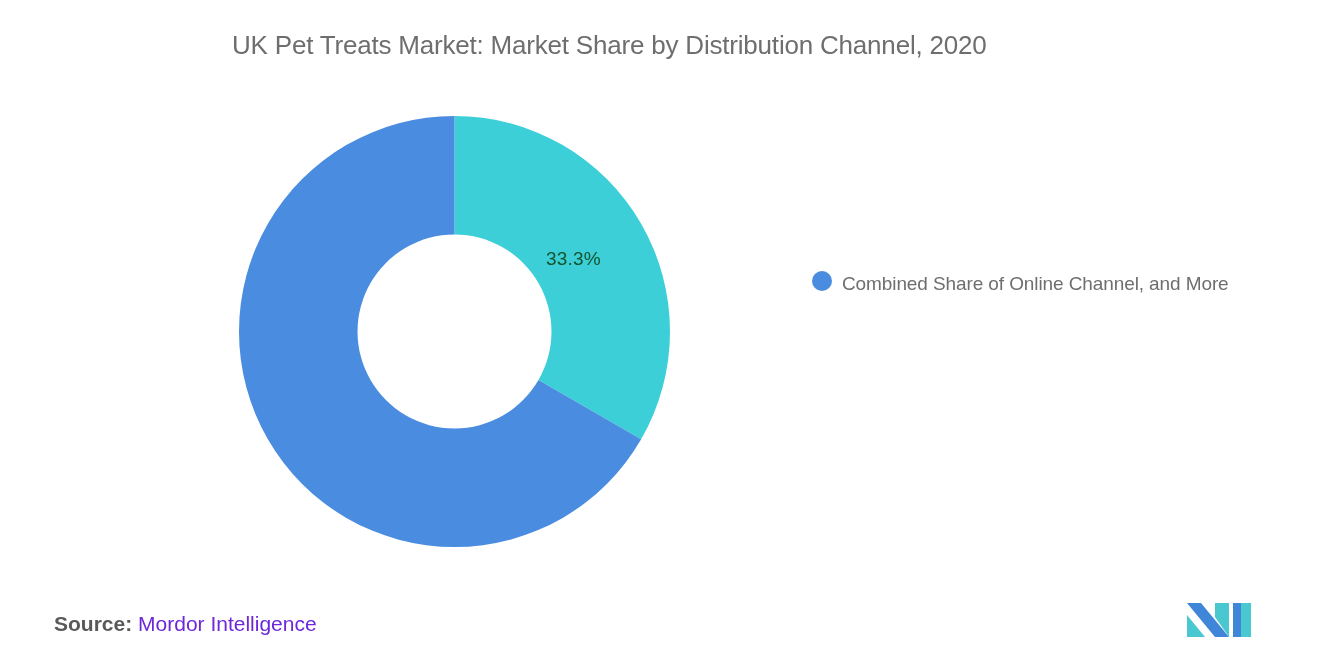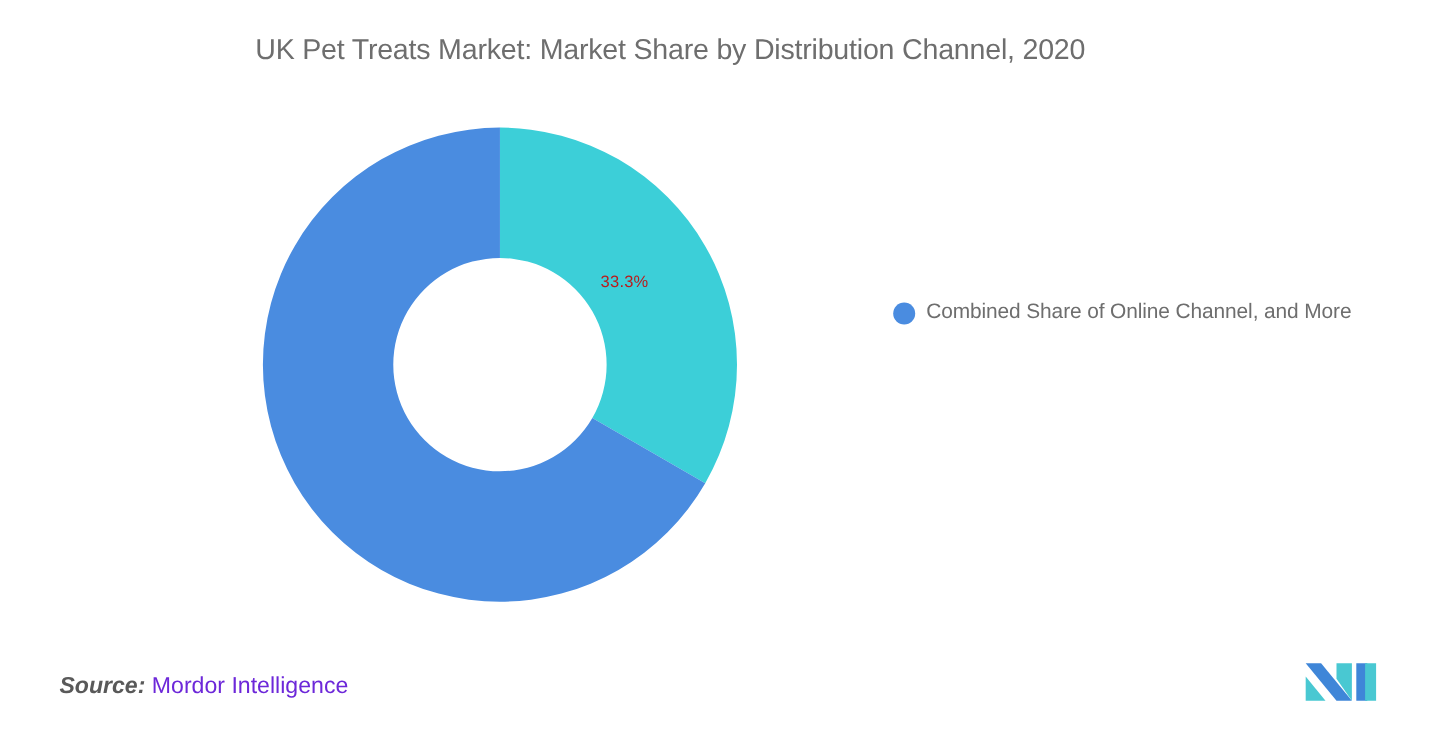--- a/index.html
+++ b/index.html
@@ -48,37 +48,37 @@
     display: block;
     width: 431px;
     height: 431px;
     overflow: visible;
   }
 
   .slice-label {
     position: absolute;
     left: 546px;
     top: 248px;
-    font-size: 15px;
+    font-size: 19px;
     font-weight: 400;
-    color: #b91c1c;
+    color: #14532d;
     letter-spacing: 0.2px;
     white-space: nowrap;
   }
 
   
   .legend {
     position: absolute;
     left: 812px;
     top: 268px;
     width: 460px;
   }
   .legend-item {
     display: flex;
-    align-items: center;
+    align-items: flex-start;
     margin-bottom: 14px;
   }
   .legend-swatch {
     flex: 0 0 auto;
     width: 20px;
     height: 20px;
     border-radius: 50%;
     margin-top: 3px;
     margin-right: 10px;
   }
@@ -95,21 +95,20 @@
     position: absolute;
     left: 54px;
     top: 612px;
     font-size: 21px;
     color: #6e6e6e;
     white-space: nowrap;
   }
   .source-label {
     font-weight: 700;
     color: #595959;
-    font-style: italic;
   }
   .source-value {
     font-weight: 400;
     color: #6d28d9;
   }
 
   .brand-logo {
     position: absolute;
     left: 1185px;
     top: 601px;

